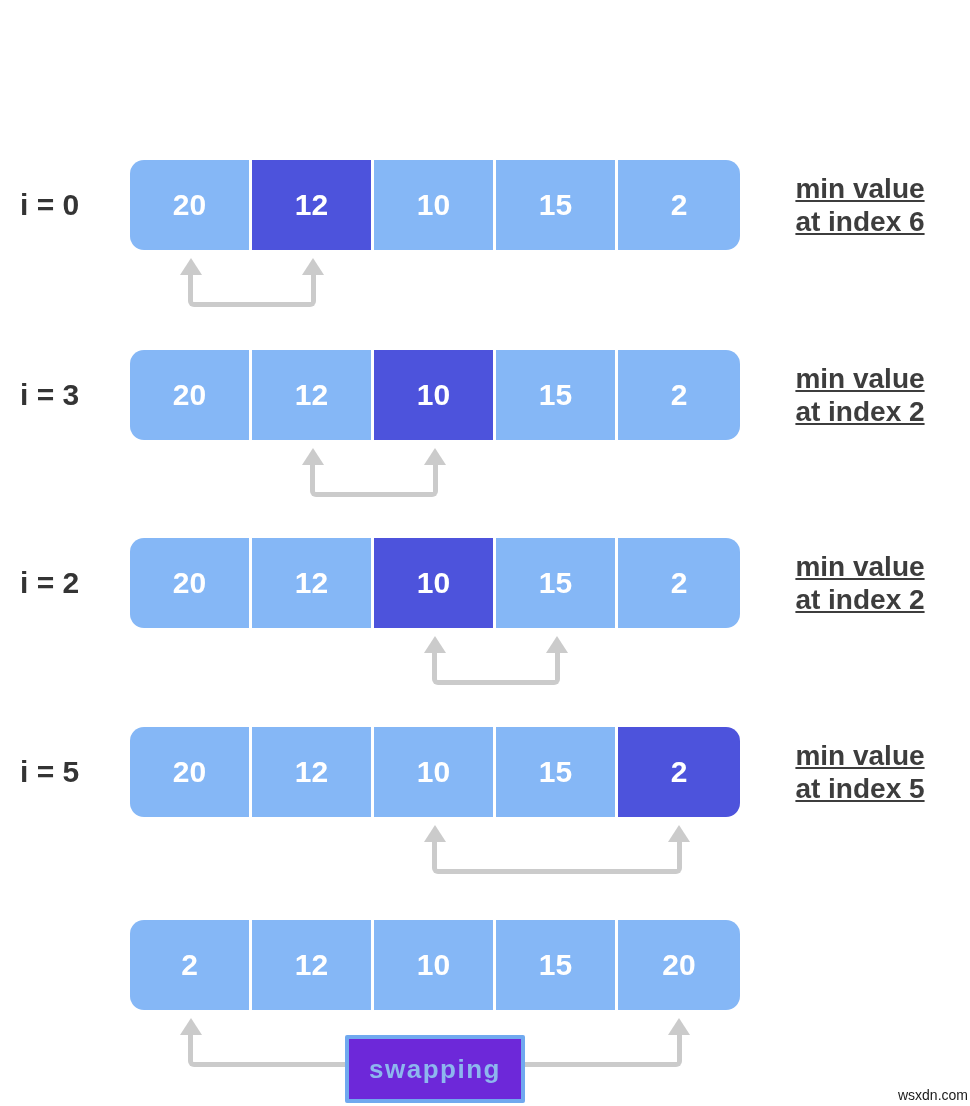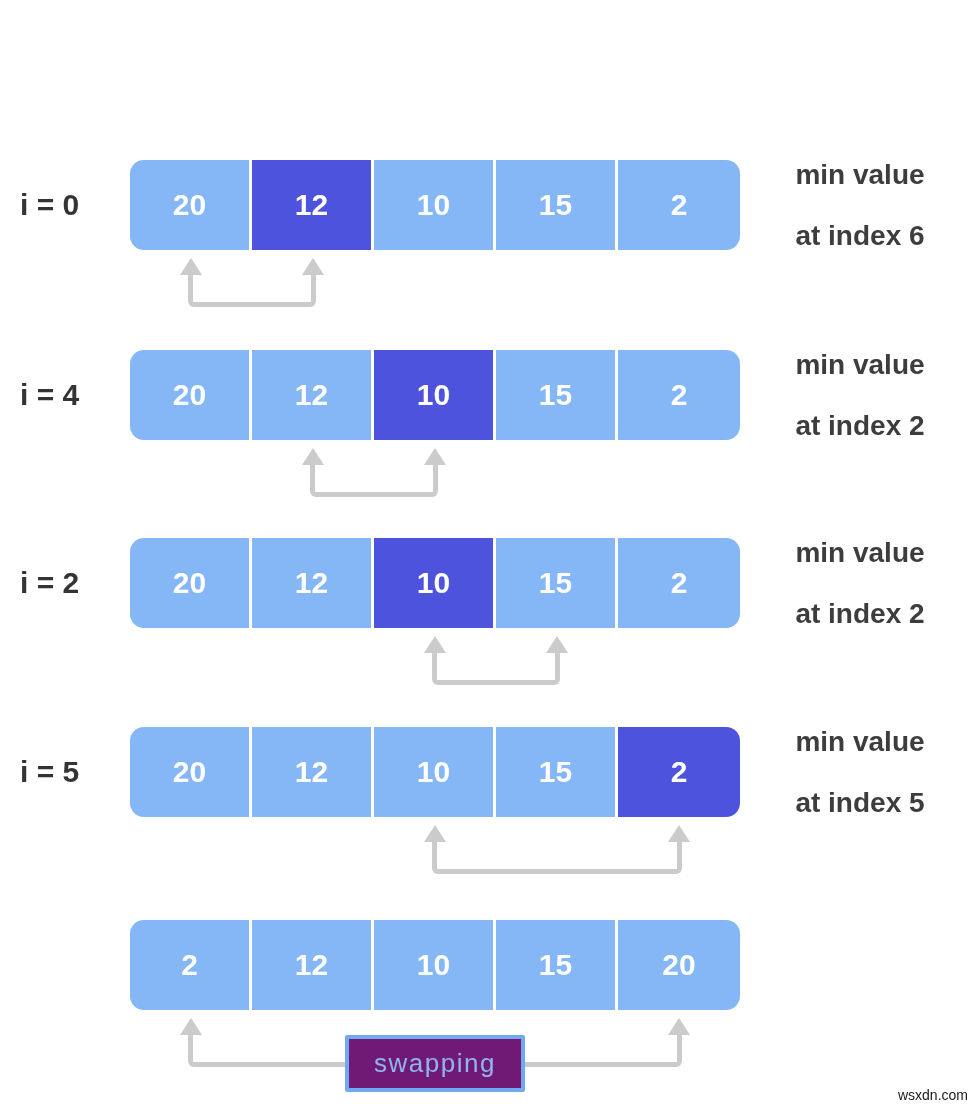--- a/index.html
+++ b/index.html
@@ -27,45 +27,45 @@
   .cell{
     flex:0 0 122px;box-sizing:border-box;
     background:var(--cell-blue);
     display:flex;align-items:center;justify-content:center;
     font-size:30px;font-weight:bold;color:#ffffff;
   }
   .cell.sep{border-right:3px solid #ffffff;}
   .cell.hl{background:var(--highlight-blue);}
   .note{
     position:absolute;left:770px;width:180px;height:94px;
-    display:flex;flex-direction:column;align-items:center;justify-content:space-between;
+    display:flex;flex-direction:column;align-items:center;justify-content:center;
     font-size:28px;font-weight:bold;color:#3d3d3d;line-height:33px;
-    text-align:center;white-space:nowrap;
+    text-align:center;white-space:nowrap;text-decoration:underline;
   }
   .bracket{
     position:absolute;box-sizing:border-box;height:34px;
     border-left:5px solid var(--arrow-gray);
     border-right:5px solid var(--arrow-gray);
     border-bottom:5px solid var(--arrow-gray);
     border-bottom-left-radius:6px;border-bottom-right-radius:6px;
     z-index:1;
   }
   .arrowhead{
     position:absolute;width:0;height:0;
     border-left:11px solid transparent;
     border-right:11px solid transparent;
     border-bottom:17px solid var(--arrow-gray);
     z-index:1;
   }
   .swap-box{
-    position:absolute;width:180px;height:57px;box-sizing:border-box;
-    background:#701a75;border:4px solid var(--swap-border-blue);
+    position:absolute;width:180px;height:68px;box-sizing:border-box;
+    background:#6d28d9;border:4px solid var(--swap-border-blue);
     border-radius:2px;z-index:3;
     display:flex;align-items:center;justify-content:center;
-    font-size:26px;font-weight:400;color:var(--swap-text-blue);
+    font-size:26px;font-weight:700;color:var(--swap-text-blue);
     letter-spacing:1.5px;
   }
   .watermark{
     position:absolute;right:2px;bottom:3px;
     font-size:14px;color:#1a1a1a;margin-top:24px;
   }
 </style>
 </head>
 <body>
 
@@ -79,21 +79,21 @@
         <div class="cell sep">15</div>
         <div class="cell">2</div>
       </div>
       <div class="note" style="top: 158px;">
         <span>min value</span>
         <span>at index 6</span>
       </div>
       <div class="bracket" style="left: 188px; width: 128px; top: 273px;"></div>
       <div class="arrowhead" style="left: 180px; top: 258px;"></div>
       <div class="arrowhead" style="left: 302px; top: 258px;"></div>
-      <div class="row-label" style="top: 350px;">i = 4</div>
+      <div class="row-label" style="top: 350px;">i = 3</div>
       <div class="array" style="top: 350px;">
         <div class="cell sep">20</div>
         <div class="cell sep">12</div>
         <div class="cell sep hl">10</div>
         <div class="cell sep">15</div>
         <div class="cell">2</div>
       </div>
       <div class="note" style="top: 348px;">
         <span>min value</span>
         <span>at index 2</span>

